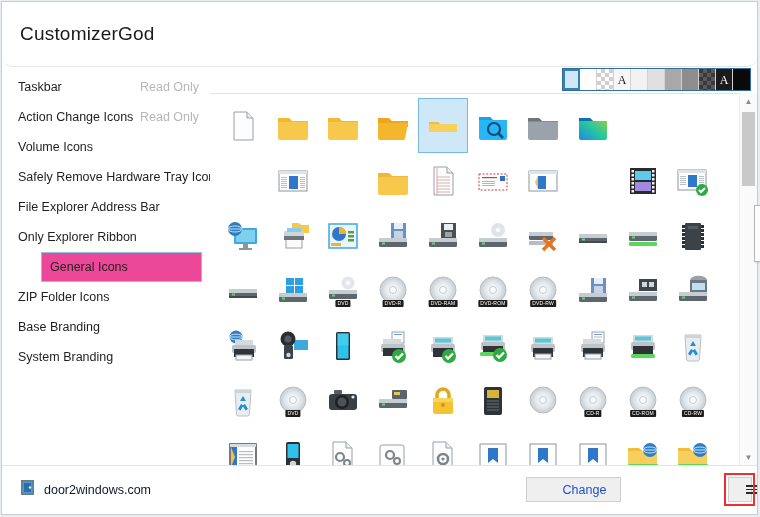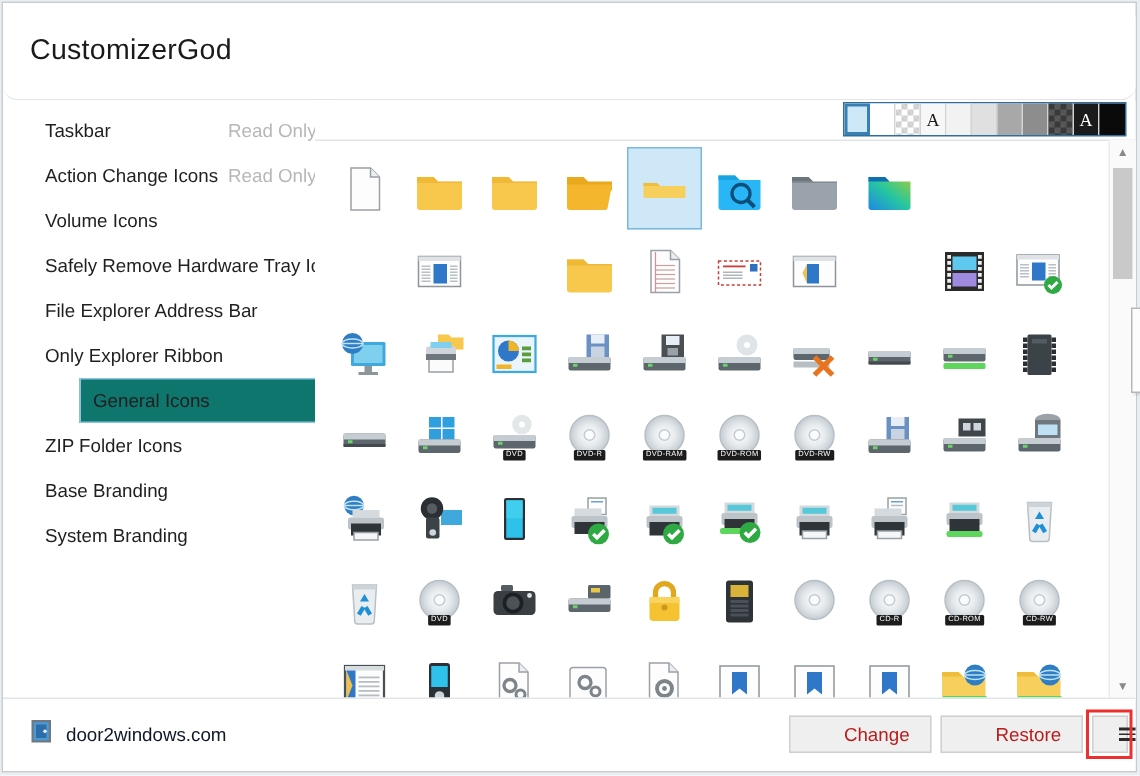--- a/index.html
+++ b/index.html
@@ -23,37 +23,37 @@
   .app-title{
     position:absolute;left:18px;top:21px;
     font-size:19px;color:#1a1a1a;font-weight:400;letter-spacing:.2px;
   }
   
   .content{
     position:absolute;left:0;top:65px;right:0;bottom:48px;
   }
   .sidebar{
     position:absolute;left:0;top:0;width:208px;bottom:0;
-    background:#ffffff;overflow:hidden;padding-left:12px;
+    background:#ffffff;overflow:hidden;
   }
   .side-item{
     position:relative;height:30px;margin:0 8px;
     display:flex;align-items:center;
     box-sizing:border-box;padding:0 8px;
     cursor:default;
   }
   .side-item .lbl{
     font-size:12.5px;color:#1f1f1f;white-space:nowrap;
   }
   .side-item .ro{
     position:absolute;left:130px;
     font-size:12.5px;color:#b7b7b7;white-space:nowrap;
   }
   .side-item.sel{
-    background:#0f766e;
+    background:#ec4899;
     border:1px solid #8bc4e2;
     margin-left:39px;
   }
   .sidebar-spacer{height:5px;}
 
   
   .rightpane{
     position:absolute;left:208px;top:0;right:0;bottom:0;
     background:#ffffff;
   }
@@ -123,21 +123,21 @@
     position:absolute;left:0;right:0;bottom:0;height:48px;
     background:#ffffff;border-top:1px solid #e3e6e9;
   }
   .footer-link{
     position:absolute;left:17px;top:13px;display:flex;align-items:center;gap:8px;
   }
   .footer-link .txt{font-size:12.5px;color:#0f172a;}
   .btn{
     position:absolute;top:11px;height:25px;
     background:#efefef;border:1px solid #cfcfcf;box-sizing:border-box;
-    font-size:12.5px;color:#b91c1c;
+    font-size:12.5px;color:#1d4ed8;
     display:flex;align-items:center;justify-content:center;cursor:default;padding-left:22px;
   }
   #btn-change{left:524px;width:95px;}
   #btn-restore{left:625px;width:95px;}
   #btn-menu{left:726px;width:23px;height:25px;top:11px;}
   .redbox{
     position:absolute;left:722px;top:7px;width:31px;height:33px;
     border:2px solid #ee2f2f;box-sizing:border-box;z-index:30;pointer-events:none;
   }
   .hamb{display:flex;flex-direction:column;gap:2px;}
@@ -1061,21 +1061,20 @@
           <rect x="2" y="1" width="13" height="15" fill="#6d7a85"></rect>
           <rect x="3.5" y="2.5" width="10" height="12" fill="#4b9ad4"></rect>
           <rect x="5" y="4" width="7" height="9" fill="#2e6ea8"></rect>
           <circle cx="11" cy="8.5" r="1.2" fill="#e8eef4"></circle>
         </svg>
       </span>
       <span class="txt">door2windows.com</span>
     </div>
 
     <div class="btn" id="btn-change">Change</div>
-    <div class="btn" id="btn-restore">Restore</div>
     <div class="btn" id="btn-menu">
       <span class="hamb">
           <i></i>
           <i></i>
           <i></i>
         </span>
     </div>
     <div class="redbox"></div>
   </div>
 

